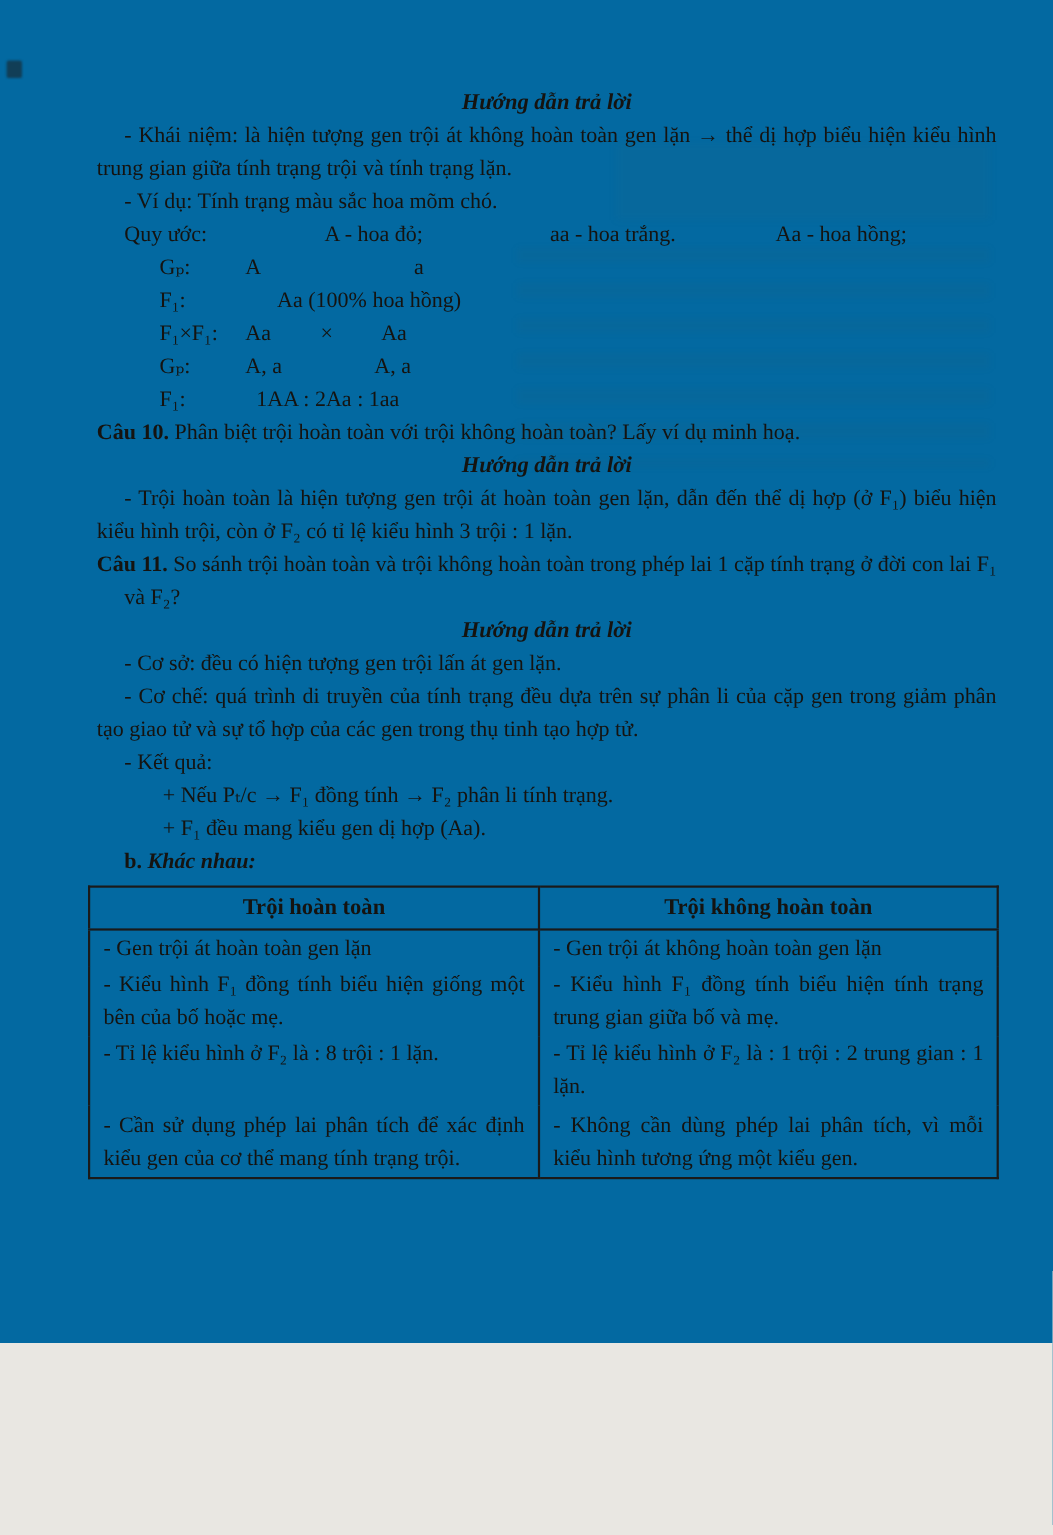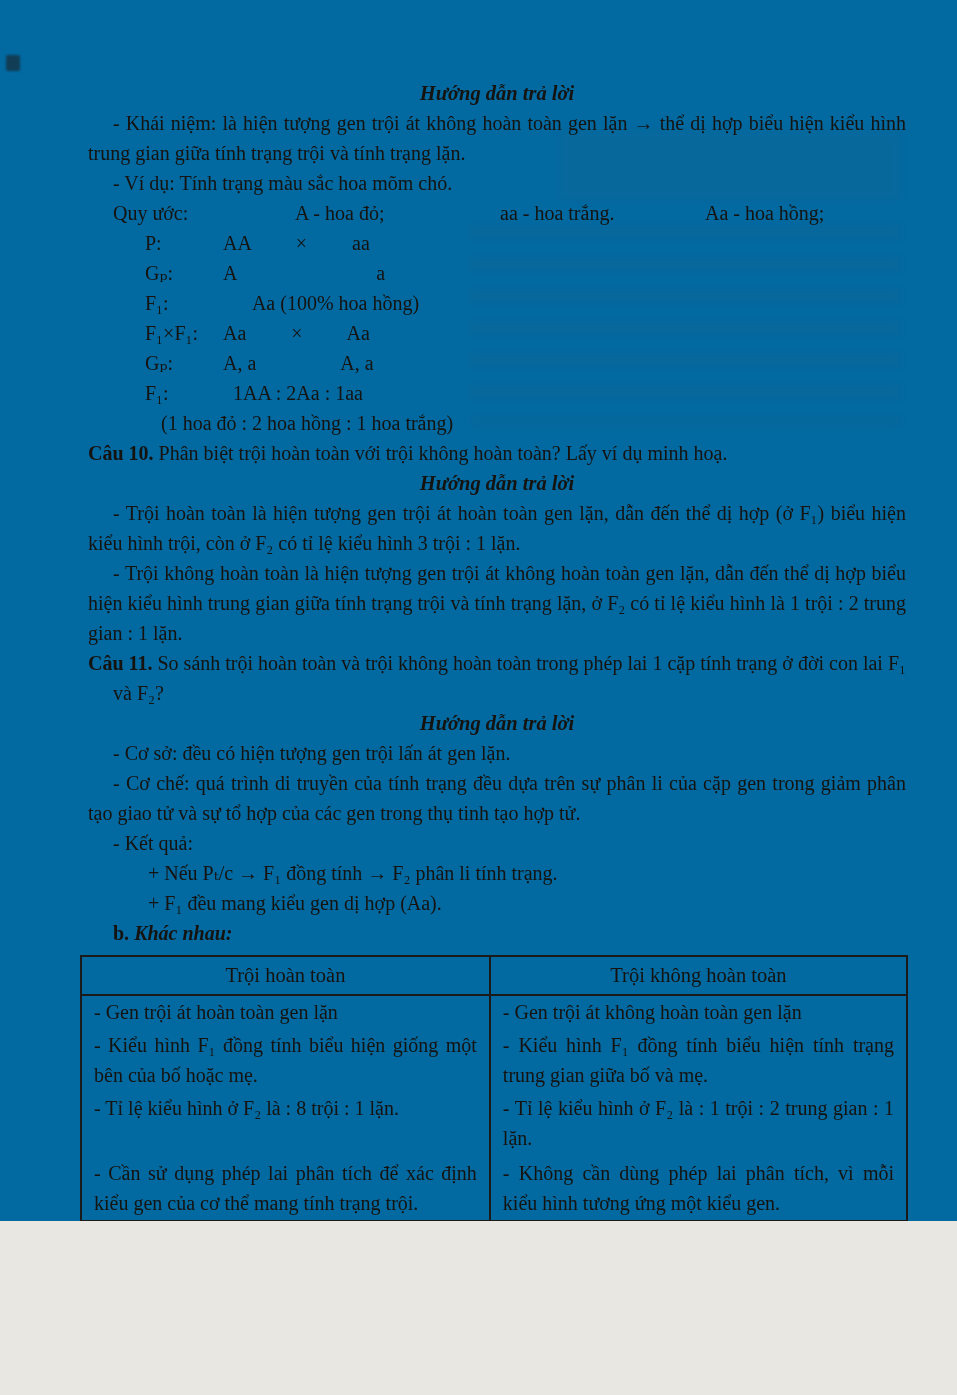--- a/index.html
+++ b/index.html
@@ -59,21 +59,21 @@
     width: 828px;
     margin-left: -8px;
     margin-top: 7px;
     font-size: 20px;
     line-height: 30px;
   }
   .cmp-table, .cmp-table th, .cmp-table td { border-color: #1a1a1a; }
   .cmp-table { border: 2px solid #1a1a1a; }
   .cmp-table th {
     border-bottom: 2px solid #1a1a1a;
-    font-weight: normal;
+    font-weight: bold;
     text-align: center;
     padding: 3px 6px 4px 6px;
     font-size: 20.5px;
   }
   .cmp-table th.first, .cmp-table td.first { border-right: 2px solid #1a1a1a; width: 49.5%; }
   .cmp-table td {
     vertical-align: top;
     text-align: justify;
     padding: 1px 12px 2px 12px;
   }
@@ -114,36 +114,33 @@
     <p class="para">- Ví dụ: Tính trạng màu sắc hoa mõm chó.</p>
 
     <div class="conv-row">
       <span class="conv-label">Quy ước:</span>
       <span>A - hoa đỏ;</span>
       <span>aa - hoa trắng.</span>
       <span>Aa - hoa hồng;</span>
     </div>
 
     <div class="scheme">
-      <p class="scheme-row"><span class="scheme-label">P:</span><span>AA         ×         aa</span></p>
       <p class="scheme-row"><span class="scheme-label">Gₚ:</span><span>A                            a</span></p>
       <p class="scheme-row"><span class="scheme-label">F₁:</span><span>      Aa (100% hoa hồng)</span></p>
       <p class="scheme-row"><span class="scheme-label">F₁×F₁:</span><span>Aa         ×         Aa</span></p>
       <p class="scheme-row"><span class="scheme-label">Gₚ:</span><span>A, a                 A, a</span></p>
       <p class="scheme-row"><span class="scheme-label">F₁:</span><span>  1AA : 2Aa : 1aa</span></p>
     </div>
 
-    <p class="ratio-note">(1 hoa đỏ : 2 hoa hồng : 1 hoa trắng)</p>
 
     <p class="qline"><span class="qlabel">Câu 10.</span><span> Phân biệt trội hoàn toàn với trội không hoàn toàn? Lấy ví dụ minh hoạ.</span></p>
 
     <p class="center-head">Hướng dẫn trả lời</p>
 
     <p class="para">- Trội hoàn toàn là hiện tượng gen trội át hoàn toàn gen lặn, dẫn đến thể dị hợp (ở F₁) biểu hiện kiểu hình trội, còn ở F₂ có tỉ lệ kiểu hình 3 trội : 1 lặn.</p>
-    <p class="para">- Trội không hoàn toàn là hiện tượng gen trội át không hoàn toàn gen lặn, dẫn đến thể dị hợp biểu hiện kiểu hình trung gian giữa tính trạng trội và tính trạng lặn, ở F₂ có tỉ lệ kiểu hình là 1 trội : 2 trung gian : 1 lặn.</p>
 
     <p class="qline"><span class="qlabel">Câu 11.</span><span> So sánh trội hoàn toàn và trội không hoàn toàn trong phép lai 1 cặp tính trạng ở đời con lai F₁ và F₂?</span></p>
 
     <p class="center-head">Hướng dẫn trả lời</p>
 
 
     <p class="para">- Cơ sở: đều có hiện tượng gen trội lấn át gen lặn.</p>
     <p class="para">- Cơ chế: quá trình di truyền của tính trạng đều dựa trên sự phân li của cặp gen trong giảm phân tạo giao tử và sự tổ hợp của các gen trong thụ tinh tạo hợp tử.</p>
     <p class="para">- Kết quả:</p>
 

